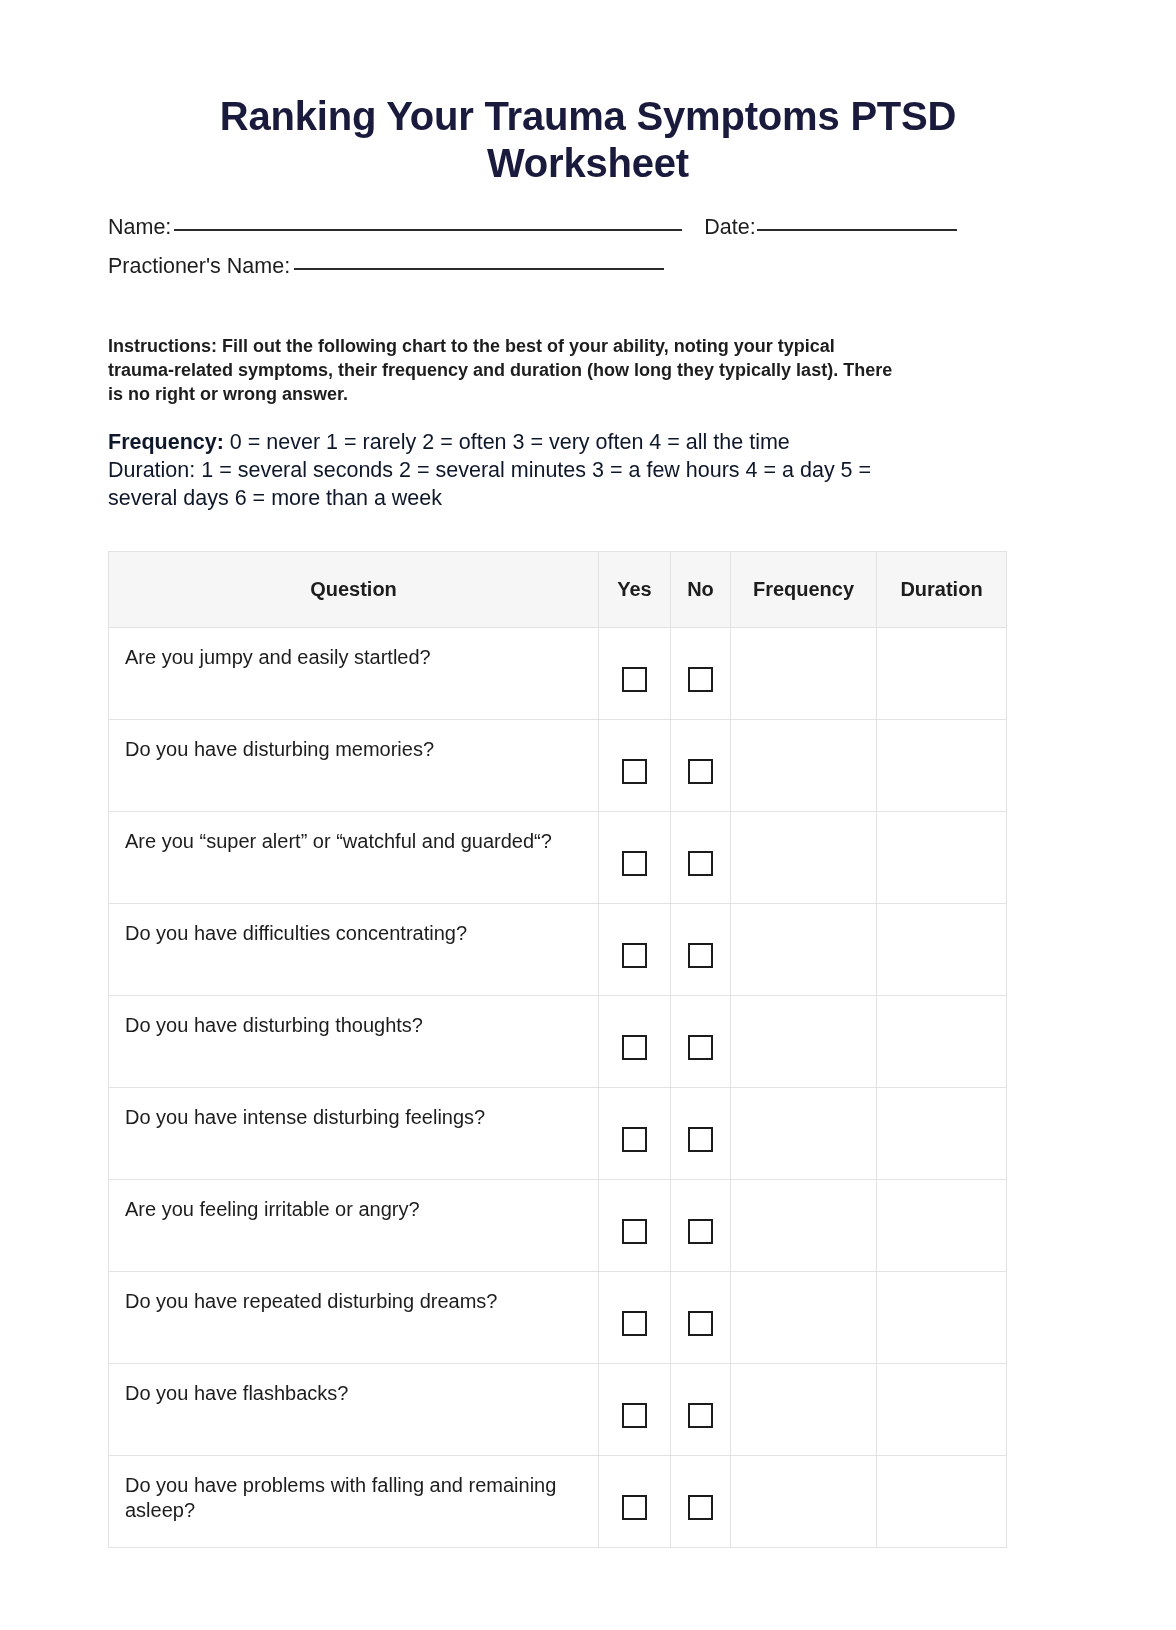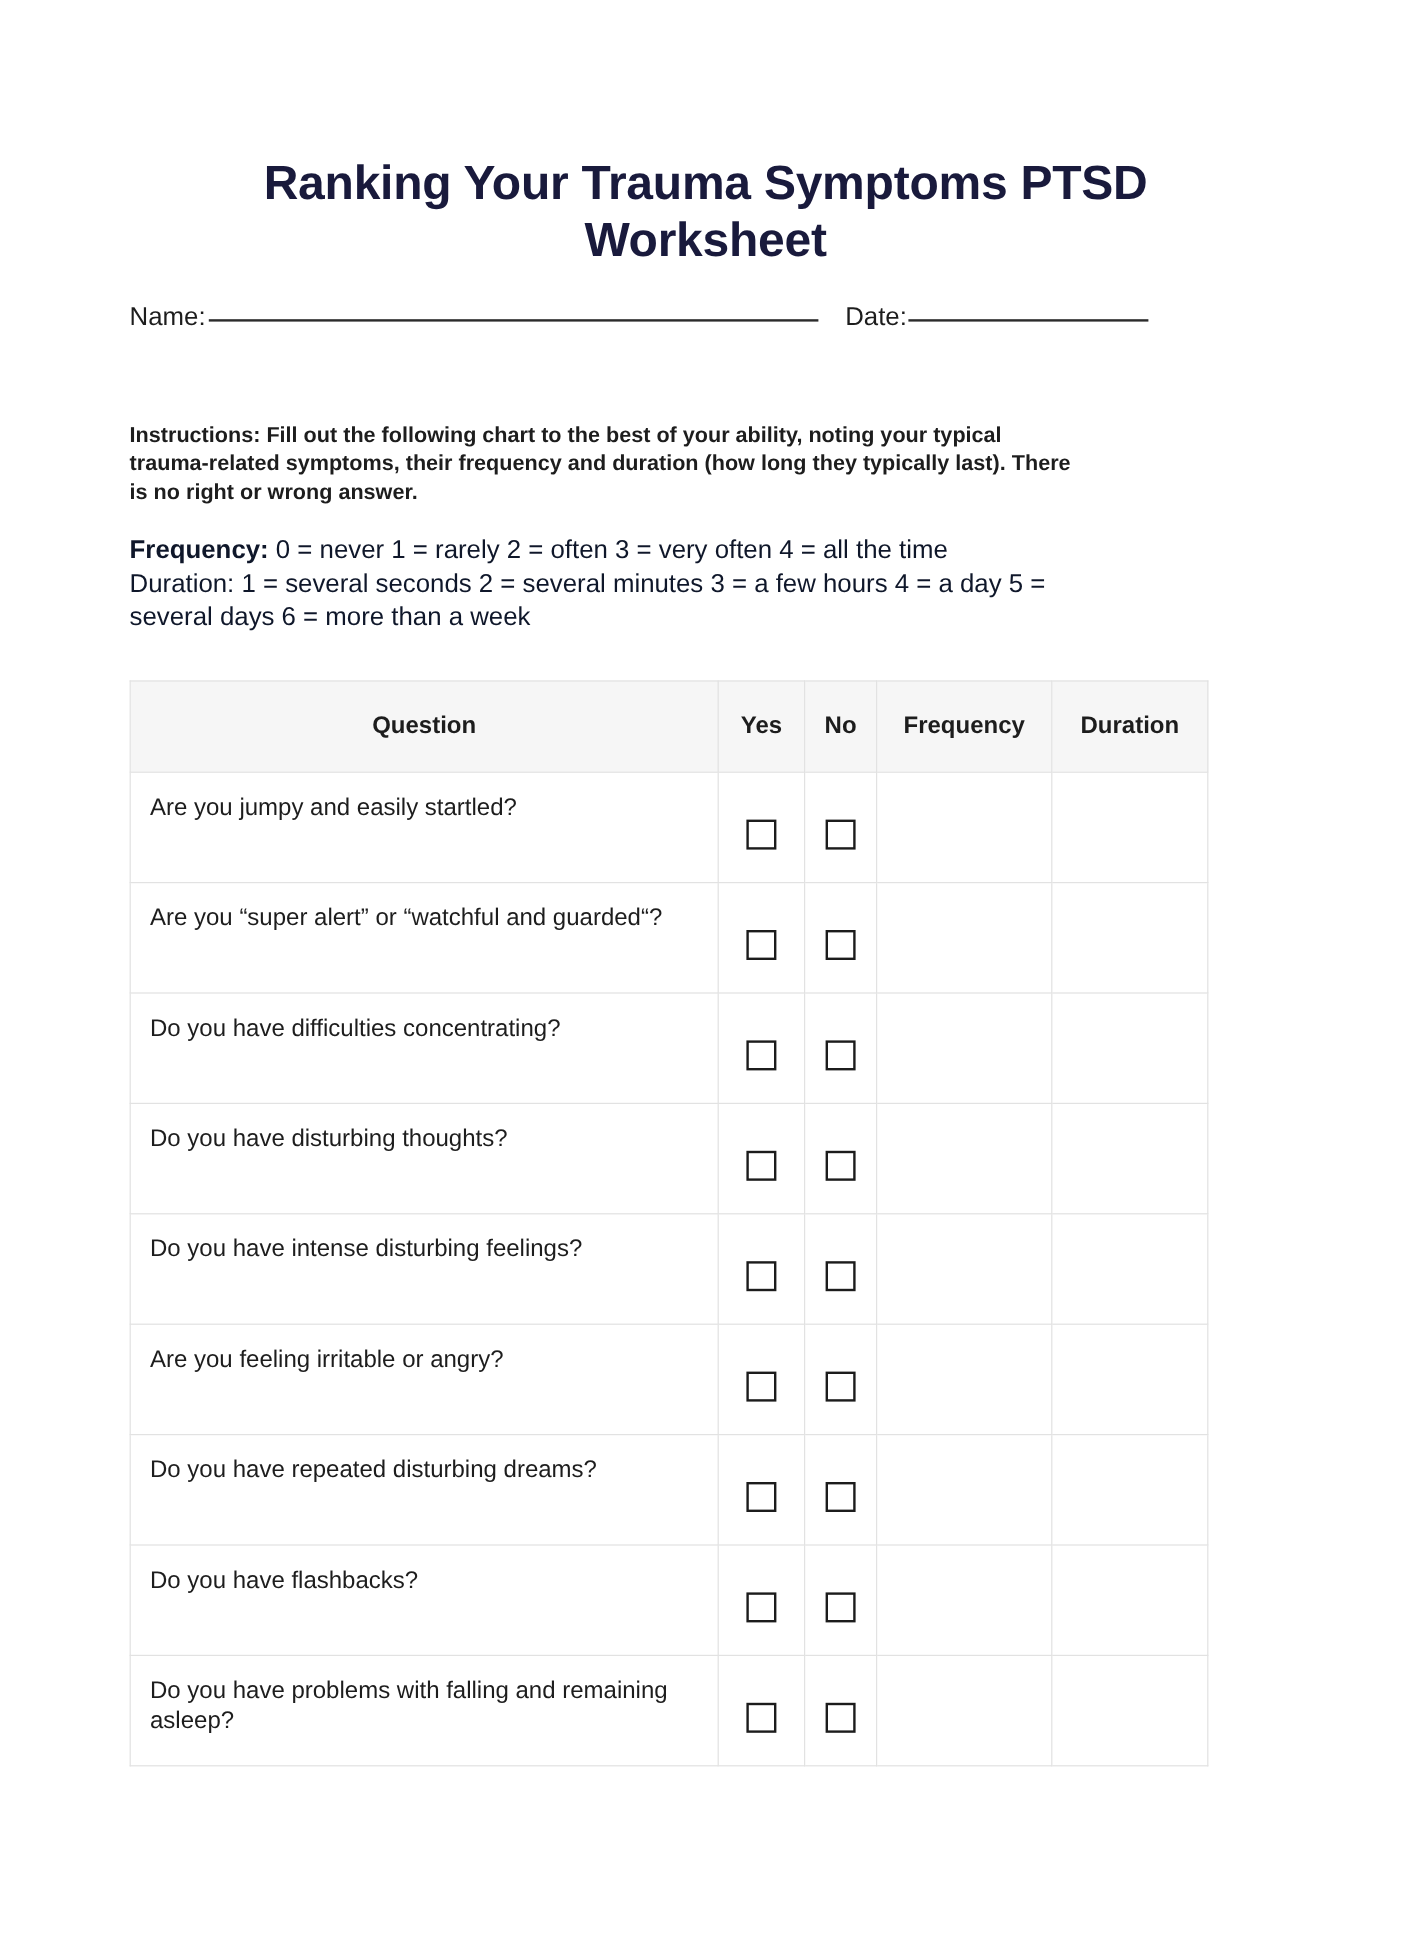--- a/index.html
+++ b/index.html
@@ -22,21 +22,20 @@
 
   
   .doc-title {
     color: #191a3c;
     font-size: 40px;
     font-weight: bold;
     text-align: center;
     line-height: 1.18;
     letter-spacing: -0.2px;
     padding: 93px 170px 0 170px;
-    margin-top: 37px;
   }
 
   
   .id-block {
     padding: 30px 108px 0 108px;
     color: #1d1d1d;
     font-size: 21.5px;
     line-height: 1.0;
   }
 
@@ -150,20 +149,24 @@
   <div class="id-block">
 
     <div class="id-row id-row-1">
       <span class="fld-label">Name:</span>
       <span class="rule rule-name"></span>
       <span class="gap-date"></span>
       <span class="fld-label">Date:</span>
       <span class="rule rule-date"></span>
     </div>
 
+    <div class="id-row">
+      <span class="fld-label">Practioner's Name:</span>
+      <span class="rule rule-prac"></span>
+    </div>
 
   </div>
 
   <div class="instructions">Instructions:  Fill out the following chart to the best of your ability, noting your typical trauma-related symptoms, their frequency and duration (how long they typically last). There is no right or wrong answer.</div>
 
   <div class="scales">
     <span class="scale-line"><b>Frequency:</b><span> 0 = never 1 = rarely 2 = often 3 = very often 4 = all the time</span></span>
     <span class="scale-line"><span>Duration:</span><span> 1 = several seconds 2 = several minutes 3 = a few hours 4 = a day 5 = several days 6 = more than a week</span></span>
   </div>
 
@@ -187,20 +190,27 @@
       </thead>
       <tbody id="table-body">
           <tr>
             <td class="q-cell">Are you jumpy and easily startled?</td>
             <td class="cb-cell"><span class="checkbox"></span></td>
             <td class="cb-cell"><span class="checkbox"></span></td>
             <td class="blank-cell"></td>
             <td class="blank-cell"></td>
           </tr>
           <tr>
+            <td class="q-cell">Do you have disturbing memories?</td>
+            <td class="cb-cell"><span class="checkbox"></span></td>
+            <td class="cb-cell"><span class="checkbox"></span></td>
+            <td class="blank-cell"></td>
+            <td class="blank-cell"></td>
+          </tr>
+          <tr>
             <td class="q-cell">Are you “super alert” or “watchful and guarded“?</td>
             <td class="cb-cell"><span class="checkbox"></span></td>
             <td class="cb-cell"><span class="checkbox"></span></td>
             <td class="blank-cell"></td>
             <td class="blank-cell"></td>
           </tr>
           <tr>
             <td class="q-cell">Do you have difficulties concentrating?</td>
             <td class="cb-cell"><span class="checkbox"></span></td>
             <td class="cb-cell"><span class="checkbox"></span></td>

